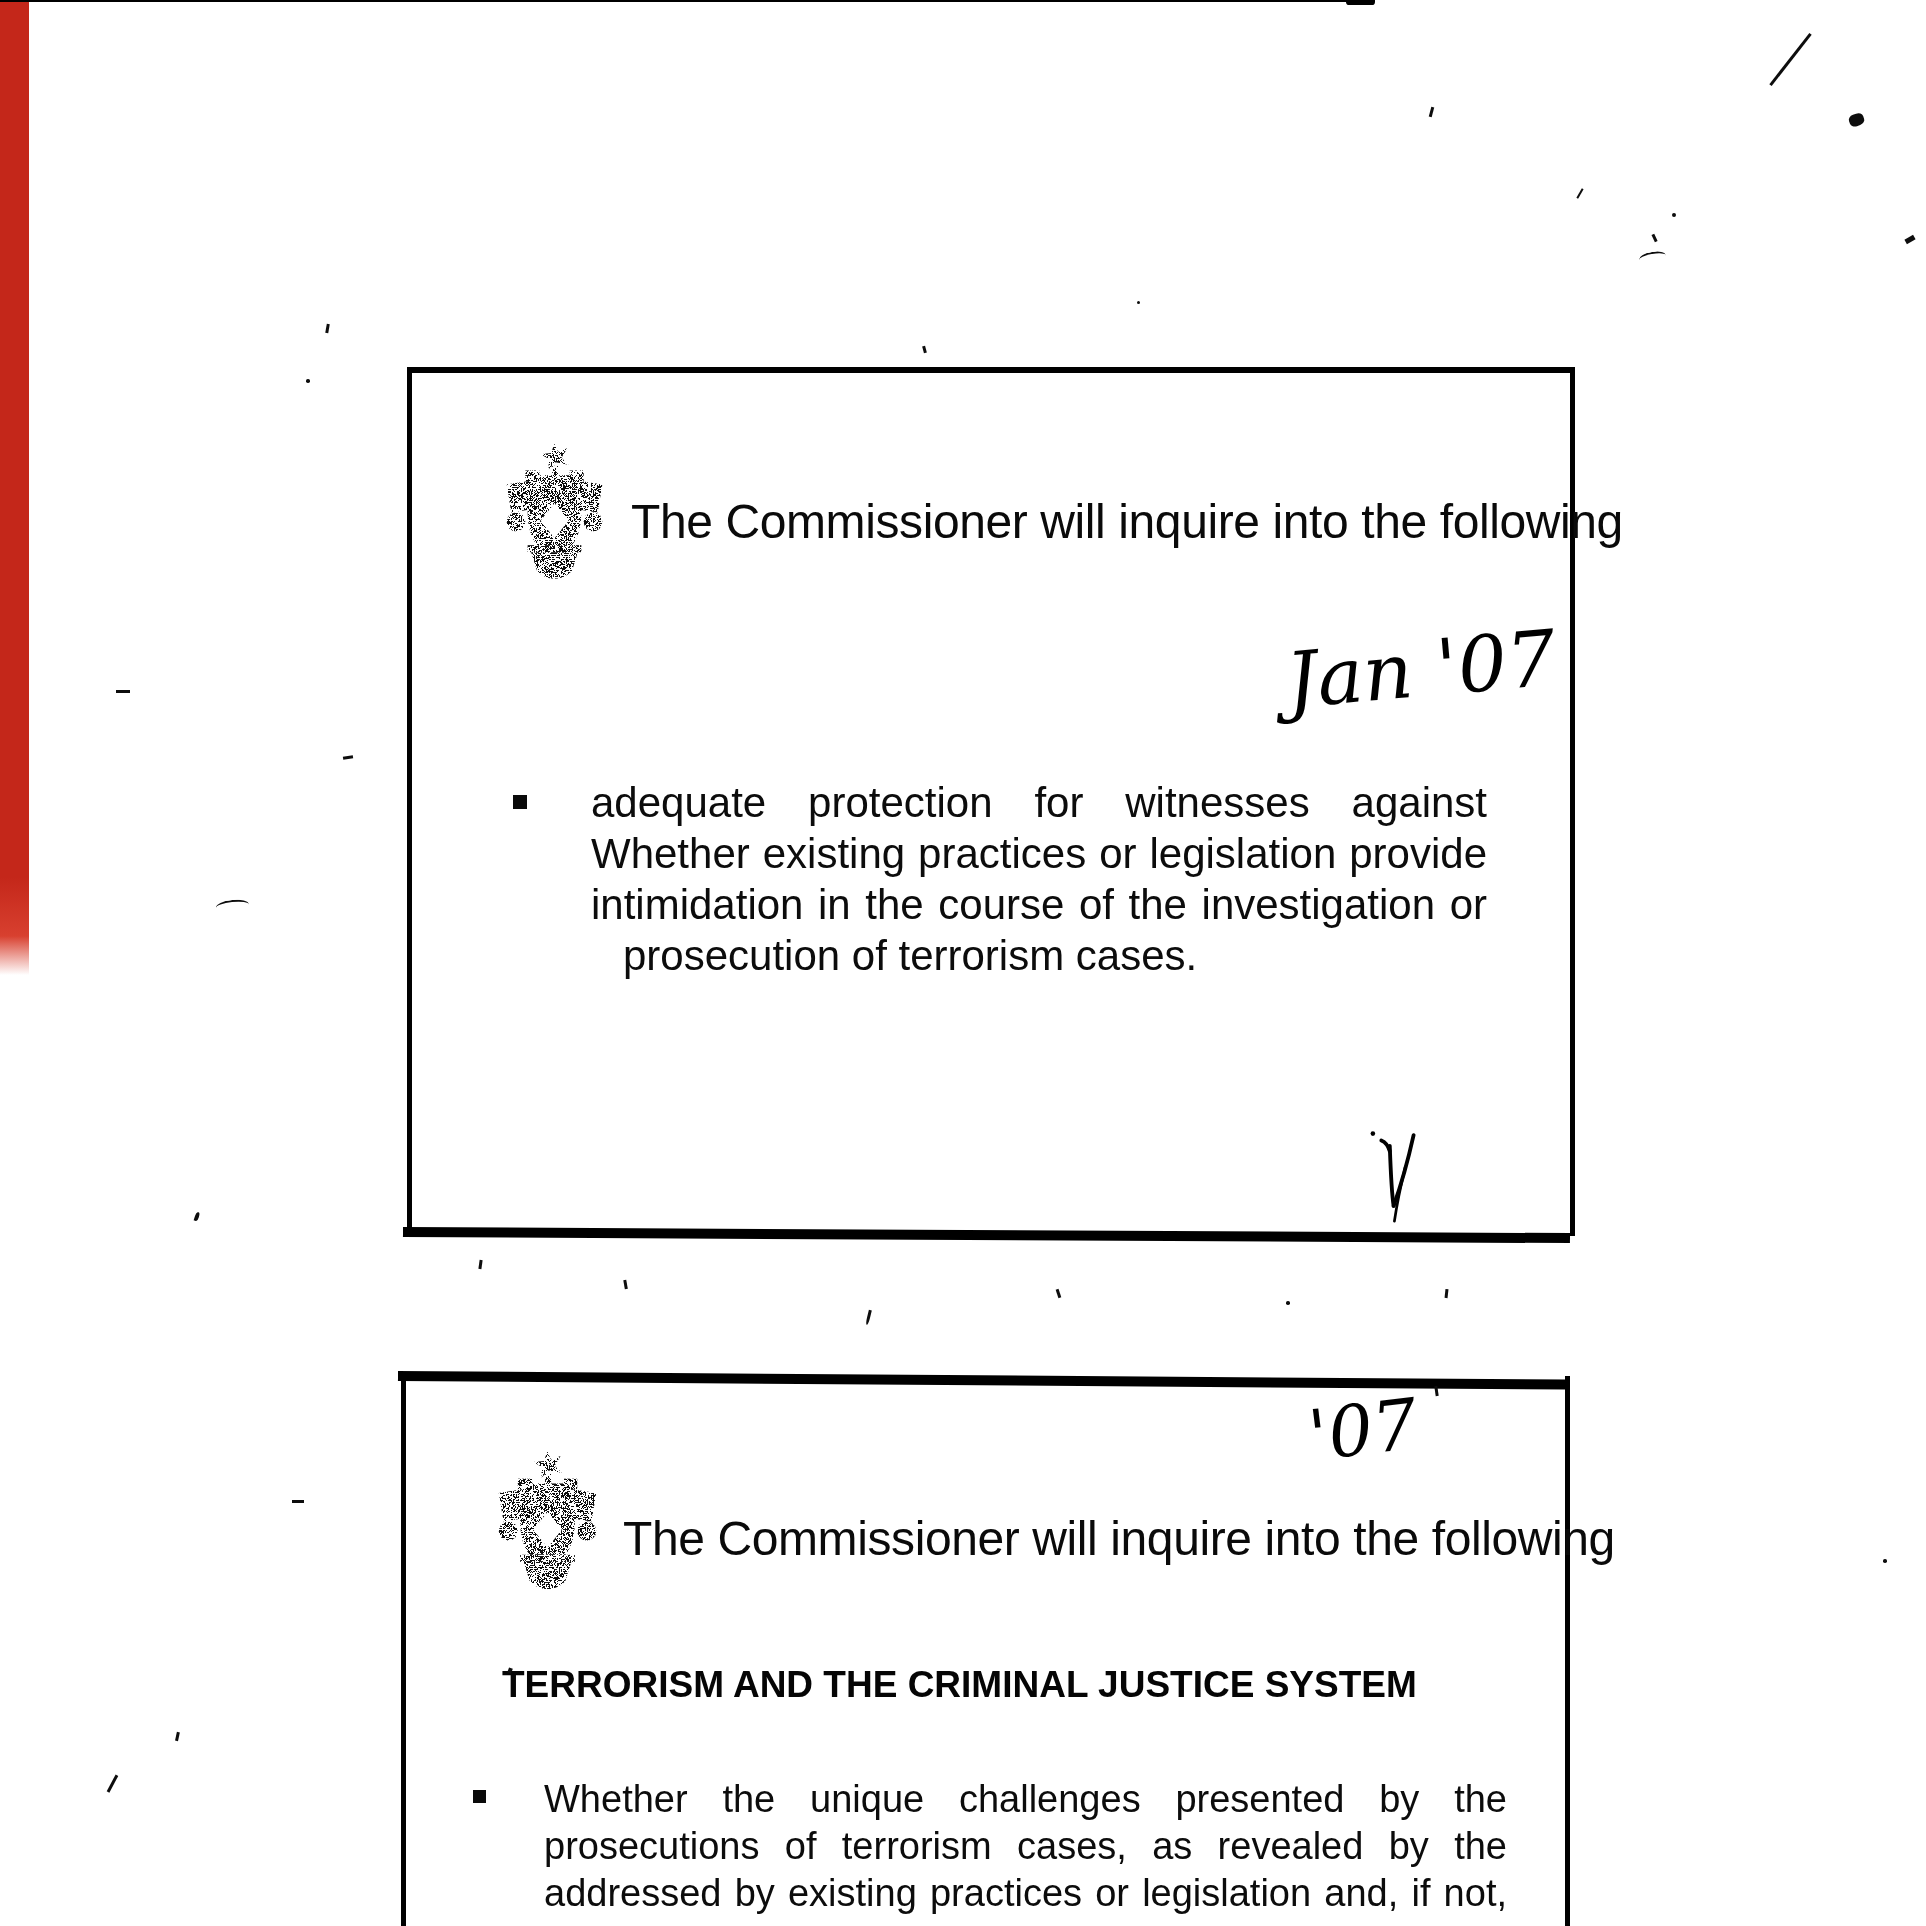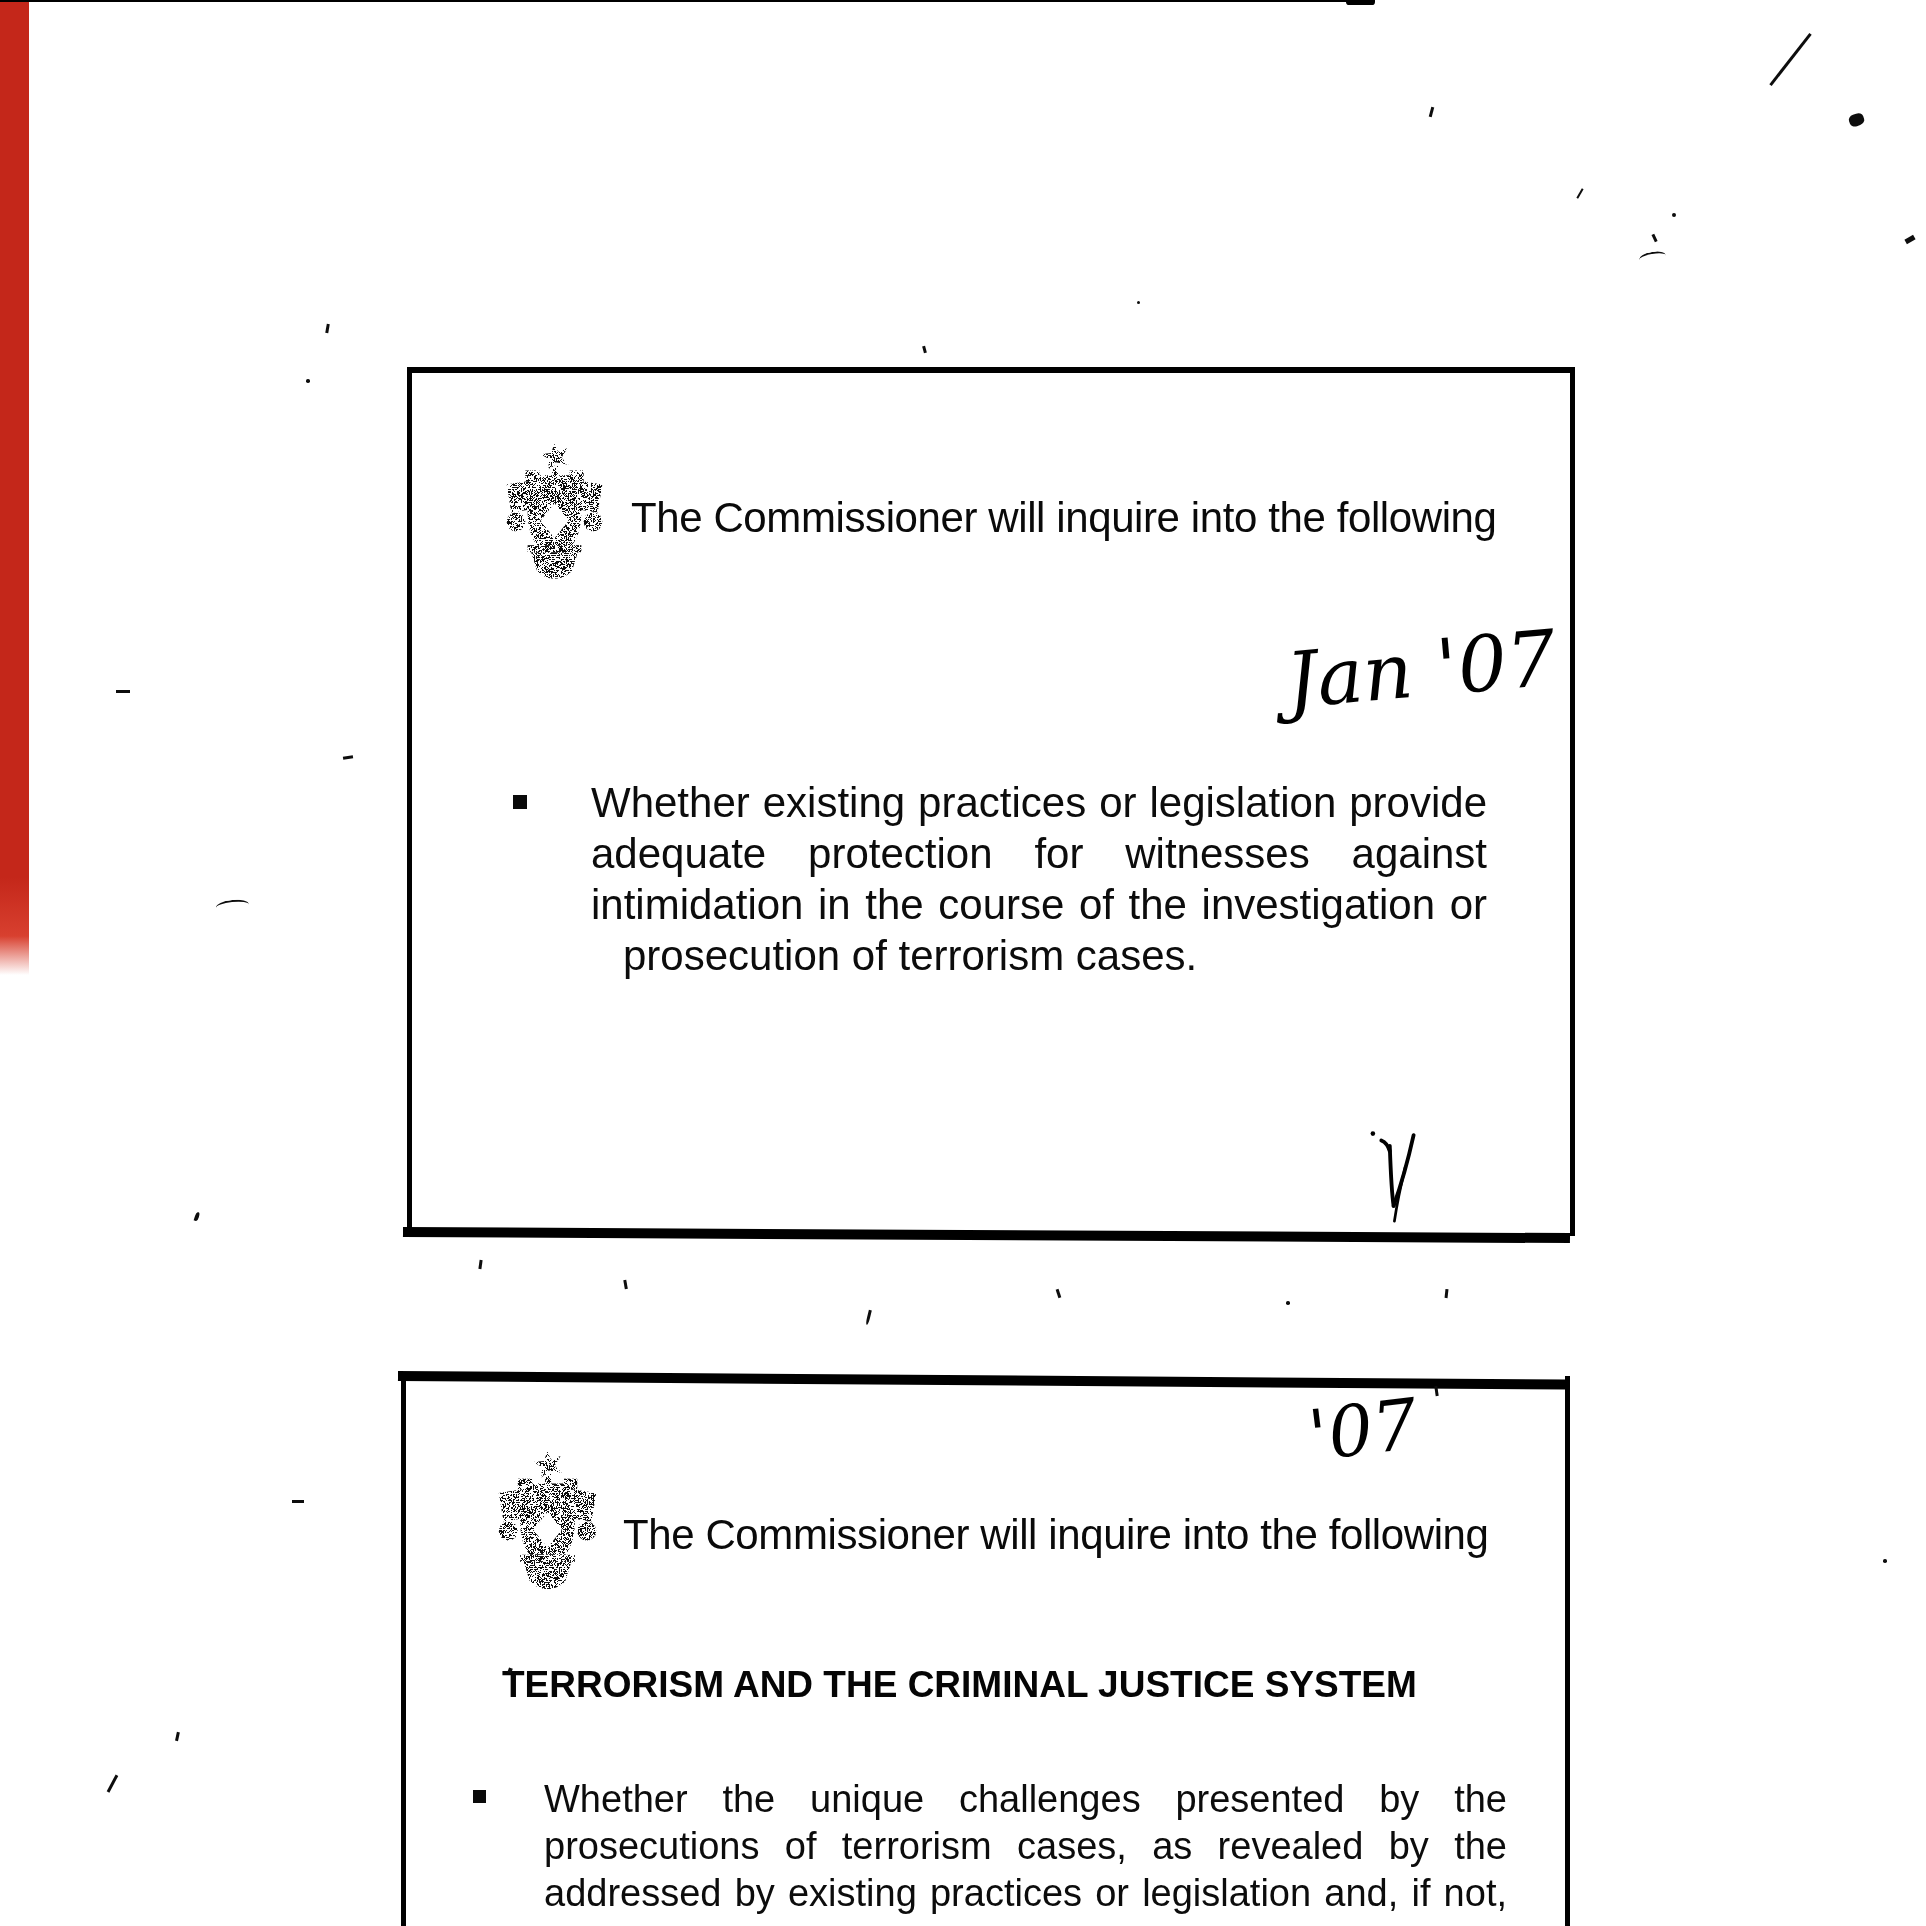--- a/index.html
+++ b/index.html
@@ -20,21 +20,21 @@
   .slide-frame{border:5px solid #000; background:#fff;}
   .frame1{left:407px; top:367px; width:1158px; height:863px; border-top-width:6.5px; border-bottom:none;}
   .frame2{left:401px; top:1376px; width:1159px; height:854px; border-top:none; border-bottom:none;}
   .bar{background:#000; transform-origin:left center;}
   .bar1{left:403px; top:1227px; width:1167px; height:10.4px; transform:rotate(0.30deg);}
   .bar2-top{left:398px; top:1371px; width:1168px; height:9.6px; transform:rotate(0.42deg);}
   
   .crest{width:105px;height:141px;}
   .crest2{width:107px;height:147px;}
   
-  .slide-title{font-size:42px; letter-spacing:-0.4px; white-space:nowrap; color:#0a0a0a;}
+  .slide-title{font-size:48px; letter-spacing:-0.4px; white-space:nowrap; color:#0a0a0a;}
   .slide-heading{font-weight:bold; white-space:nowrap; color:#050505;}
   .heading1{font-size:42px; letter-spacing:0.4px;}
   .heading2{font-size:37px;}
   .bullet-square{width:14px;height:14px;background:#0a0a0a;}
   .para{color:#0c0c0c;}
   .para .pline{text-align:justify; text-align-last:justify;}
   .para .lastline{text-align-last:left;margin-left:32px;}
   .p1{left:591px; top:777px; width:896px; font-size:42px;}
   .p1 .pline{line-height:51px; height:51px;}
   .p2{left:544px; top:1776px; width:963px; font-size:38px;}
@@ -94,22 +94,22 @@
   </svg>
 
   <div class="abs slide-title" style="left:631px;top:494px">The Commissioner will inquire into the following</div>
 
 
   <div class="abs hand hw-jan">Jan '07</div>
 
   <div class="abs bullet-square" style="left:513px;top:795px"></div>
 
   <div class="abs para p1">
+    <div class="pline">adequate protection for witnesses against</div>
     <div class="pline">Whether existing practices or legislation provide</div>
-    <div class="pline">adequate protection for witnesses against</div>
     <div class="pline">intimidation in the course of the investigation or</div>
     <div class="pline lastline">prosecution of terrorism cases.</div>
   </div>
 
   <svg class="abs" style="left:1368px;top:1129px" width="62" height="98" viewBox="0 0 160 255">
     <g stroke="#000" stroke-width="10" fill="none" stroke-linecap="round">
       <path d="M34,30 C44,34 52,44 56,58"></path>
       <path d="M56,44 C58,100 60,160 66,200"></path>
       <path d="M66,200 C84,150 106,70 118,16"></path>
       <path d="M96,100 C84,150 74,200 68,240" stroke-width="7"></path>

